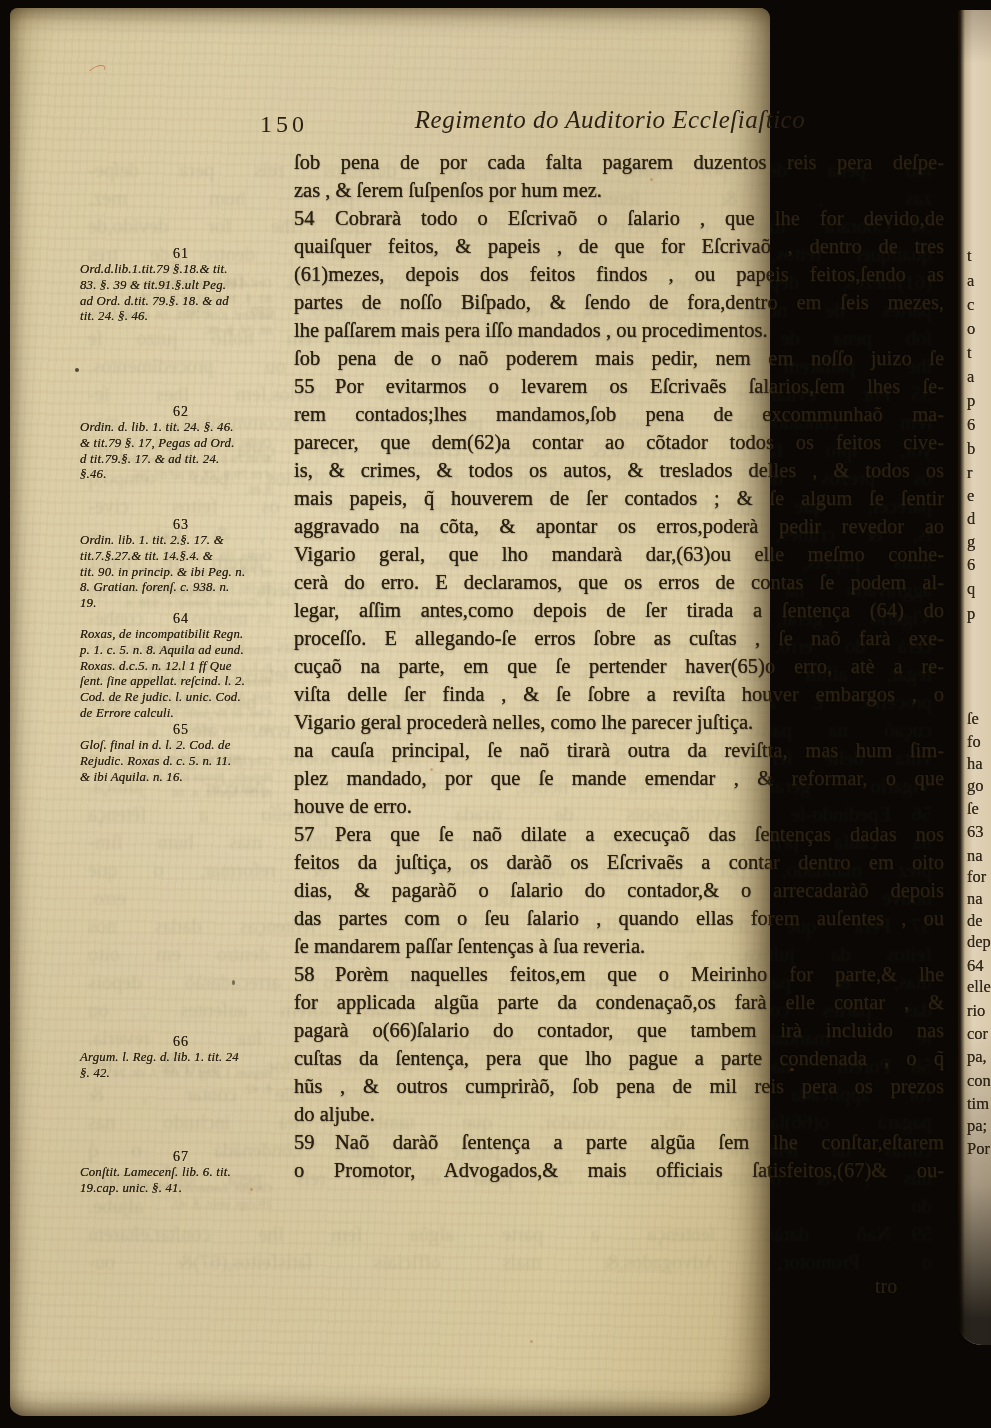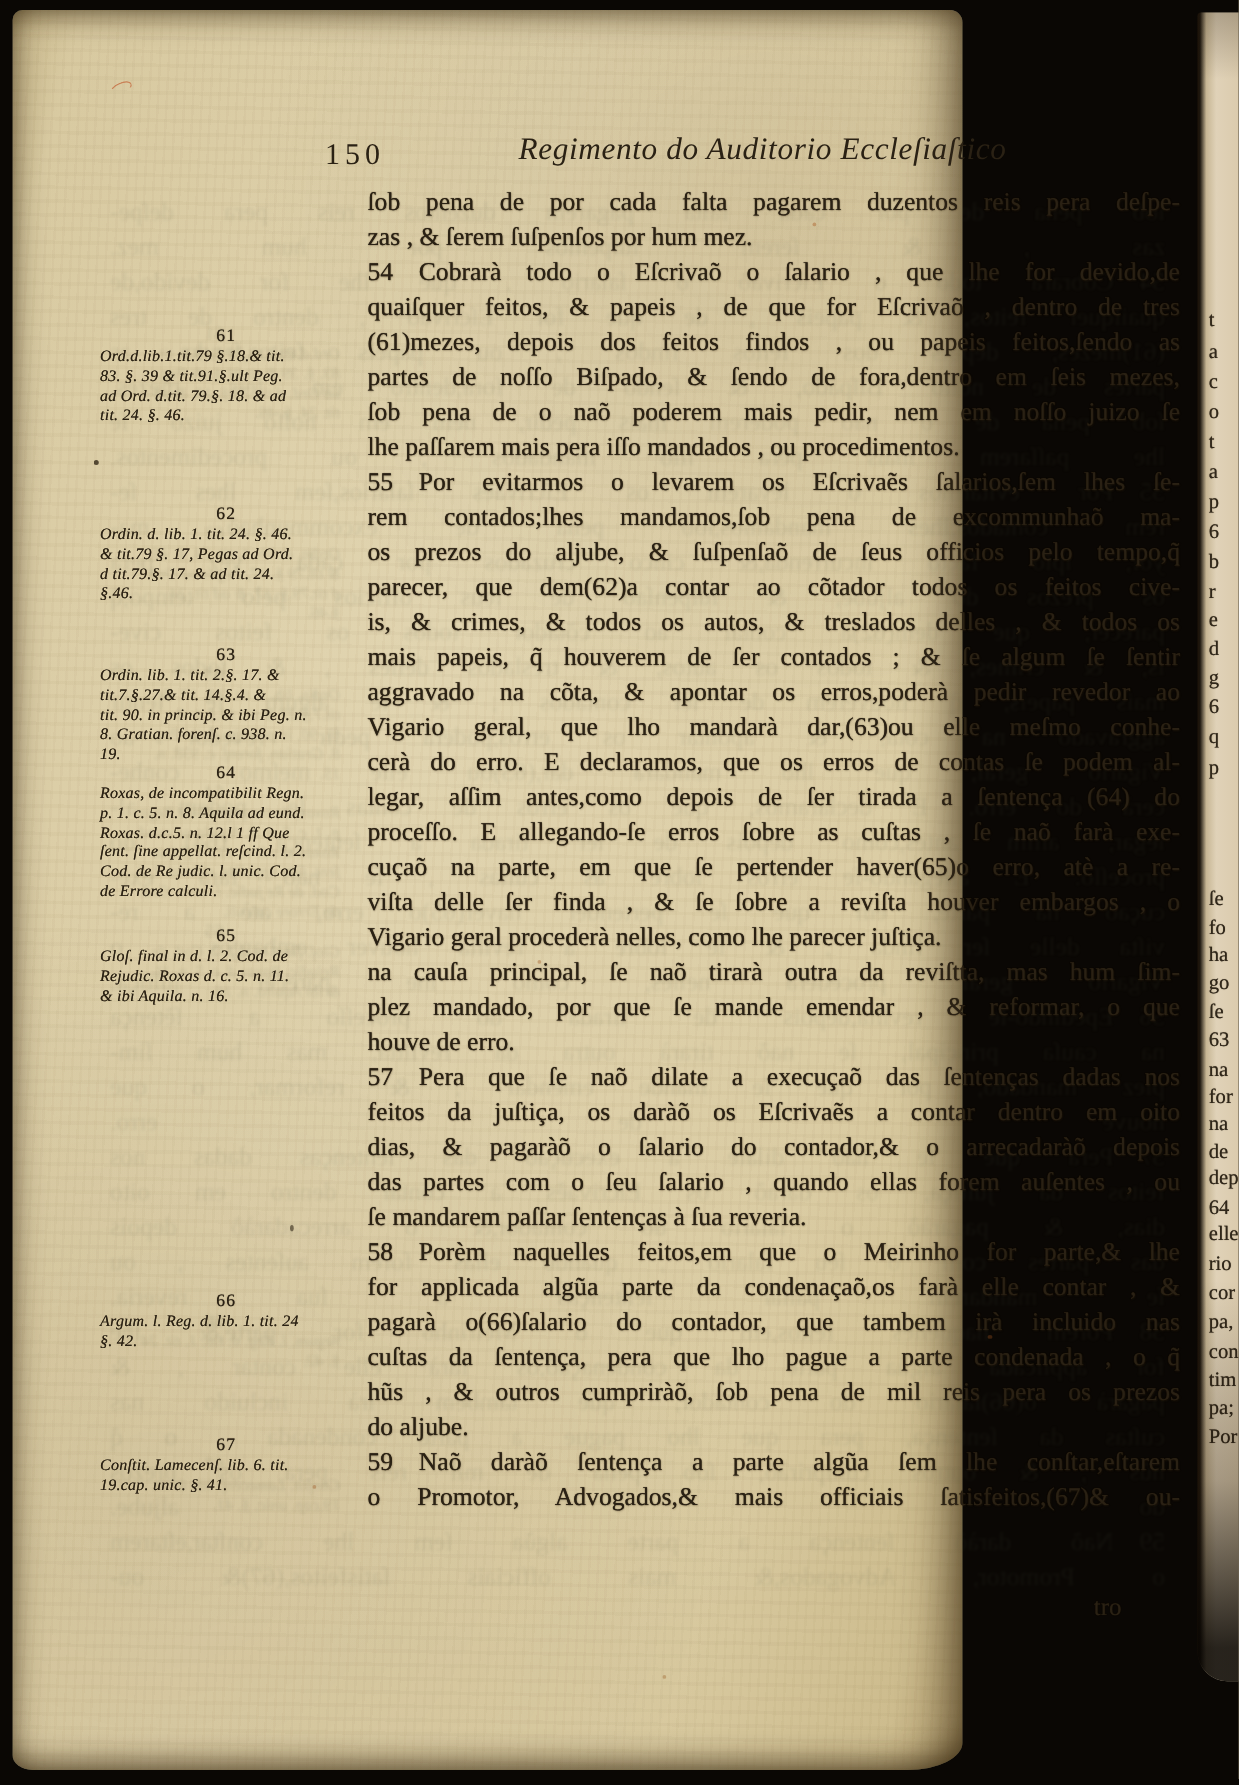--- a/index.html
+++ b/index.html
@@ -182,21 +182,21 @@
         <div class="mline">19.cap. unic. §. 41.</div>
       </div>
     </div>
 
   <div class="header">
     <span class="pagenum">150</span>
     <span class="title">Regimento do Auditorio Eccleſiaſtico</span>
   </div>
 
   <div id="margin-notes">
-      <div class="mnote" style="top: 253px;">
+      <div class="mnote" style="top: 237px;">
         <div class="mlabel">61</div>
         <div class="mline">Ord.d.lib.1.tit.79 §.18.&amp; tit.</div>
         <div class="mline">83. §. 39 &amp; tit.91.§.ult Peg.</div>
         <div class="mline">ad Ord. d.tit. 79.§. 18. &amp; ad</div>
         <div class="mline">tit. 24. §. 46.</div>
       </div>
       <div class="mnote" style="top: 395px;">
         <div class="mlabel">62</div>
         <div class="mline">Ordin. d. lib. 1. tit. 24. §. 46.</div>
         <div class="mline">&amp; tit.79 §. 17, Pegas ad Ord.</div>
@@ -213,21 +213,21 @@
       </div>
       <div class="mnote" style="top: 602px;">
         <div class="mlabel">64</div>
         <div class="mline">Roxas, de incompatibilit Regn.</div>
         <div class="mline">p. 1. c. 5. n. 8. Aquila ad eund.</div>
         <div class="mline">Roxas. d.c.5. n. 12.l 1 ff Que</div>
         <div class="mline">ſent. ſine appellat. reſcind. l. 2.</div>
         <div class="mline">Cod. de Re judic. l. unic. Cod.</div>
         <div class="mline">de Errore calculi.</div>
       </div>
-      <div class="mnote" style="top: 733px;">
+      <div class="mnote" style="top: 713px;">
         <div class="mlabel">65</div>
         <div class="mline">Gloſ. final in d. l. 2. Cod. de</div>
         <div class="mline">Rejudic. Roxas d. c. 5. n. 11.</div>
         <div class="mline">&amp; ibi Aquila. n. 16.</div>
       </div>
       <div class="mnote" style="top: 1025px;">
         <div class="mlabel">66</div>
         <div class="mline">Argum. l. Reg. d. lib. 1. tit. 24</div>
         <div class="mline">§. 42.</div>
       </div>
@@ -238,25 +238,24 @@
       </div>
     </div>
 
   <div id="text-block">
       <div class="tline just">ſob pena de por cada falta pagarem duzentos reis pera deſpe-</div>
       <div class="tline">zas , &amp; ſerem ſuſpenſos por hum mez.</div>
       <div class="tline just">54 Cobrarà todo o Eſcrivaõ o ſalario , que lhe for devido,de</div>
       <div class="tline just">quaiſquer feitos, &amp; papeis , de que for Eſcrivaõ , dentro de tres</div>
       <div class="tline just">(61)mezes, depois dos feitos findos , ou papeis feitos,ſendo as</div>
       <div class="tline just">partes de noſſo Biſpado, &amp; ſendo de fora,dentro em ſeis mezes,</div>
+      <div class="tline">lhe paſſarem mais pera iſſo mandados , ou procedimentos.</div>
       <div class="tline just">ſob pena de o naõ poderem mais pedir, nem em noſſo juizo ſe</div>
-      <div class="tline">lhe paſſarem mais pera iſſo mandados , ou procedimentos.</div>
       <div class="tline just">55 Por evitarmos o levarem os Eſcrivaẽs ſalarios,ſem lhes ſe-</div>
       <div class="tline just">rem contados;lhes mandamos,ſob pena de excommunhaõ ma-</div>
-      <div class="tline just">os prezos do aljube, &amp; ſuſpenſaõ de ſeus officios pelo tempo,q̃</div>
       <div class="tline just">parecer, que dem(62)a contar ao cõtador todos os feitos cive-</div>
       <div class="tline just">is, &amp; crimes, &amp; todos os autos, &amp; treslados delles , &amp; todos os</div>
       <div class="tline just">mais papeis, q̃ houverem de ſer contados ; &amp; ſe algum ſe ſentir</div>
       <div class="tline just">aggravado na cõta, &amp; apontar os erros,poderà pedir revedor ao</div>
       <div class="tline just">Vigario geral, que lho mandarà dar,(63)ou elle meſmo conhe-</div>
       <div class="tline just">cerà do erro. E declaramos, que os erros de contas ſe podem al-</div>
       <div class="tline just">legar, aſſim antes,como depois de ſer tirada a ſentença (64) do</div>
       <div class="tline just">proceſſo. E allegando-ſe erros ſobre as cuſtas , ſe naõ farà exe-</div>
       <div class="tline just">cuçaõ na parte, em que ſe pertender haver(65)o erro, atè a re-</div>
       <div class="tline just">viſta delle ſer finda , &amp; ſe ſobre a reviſta houver embargos , o</div>

